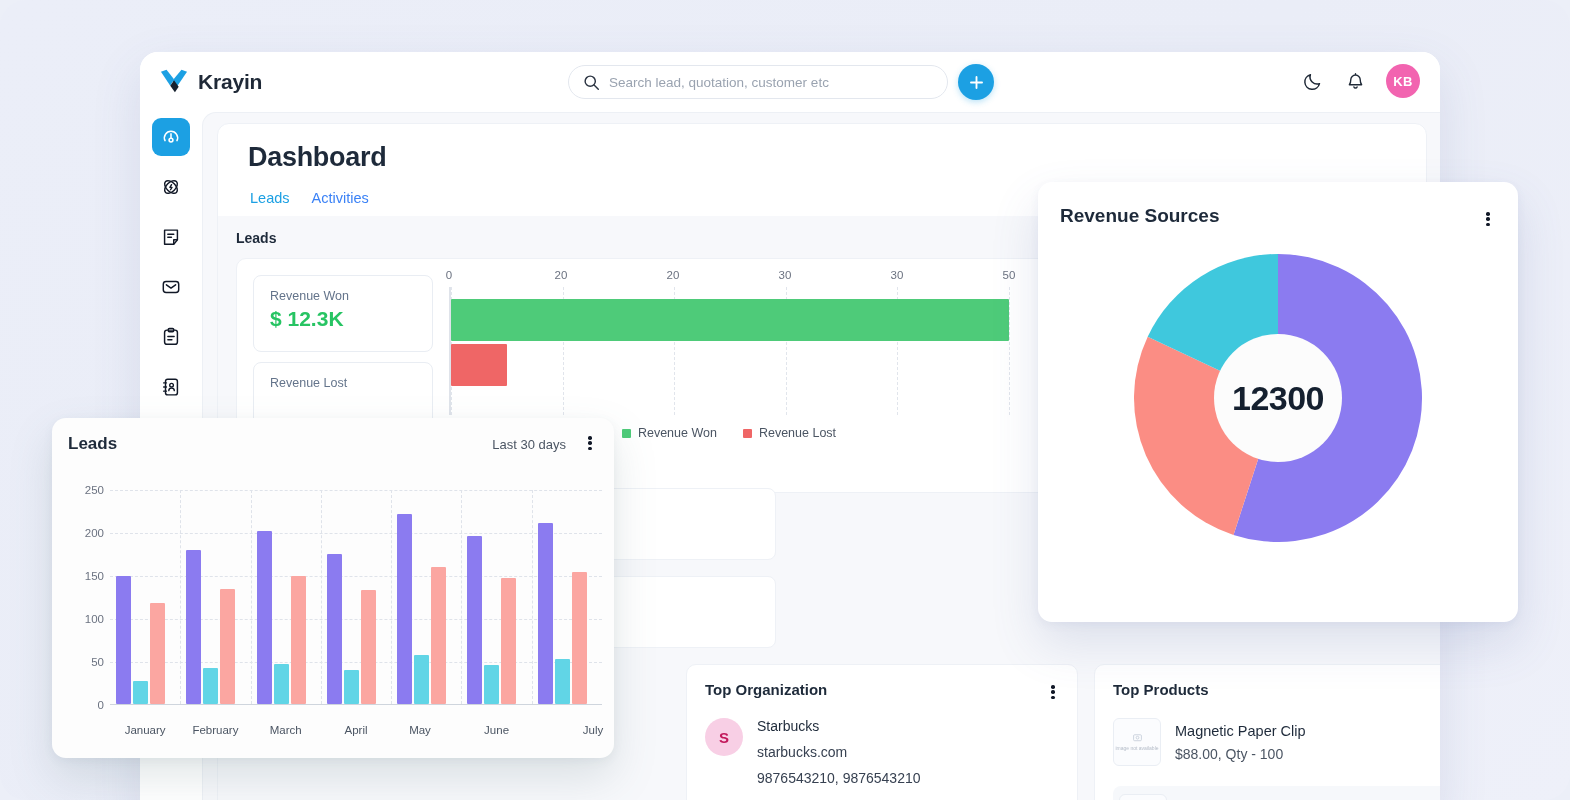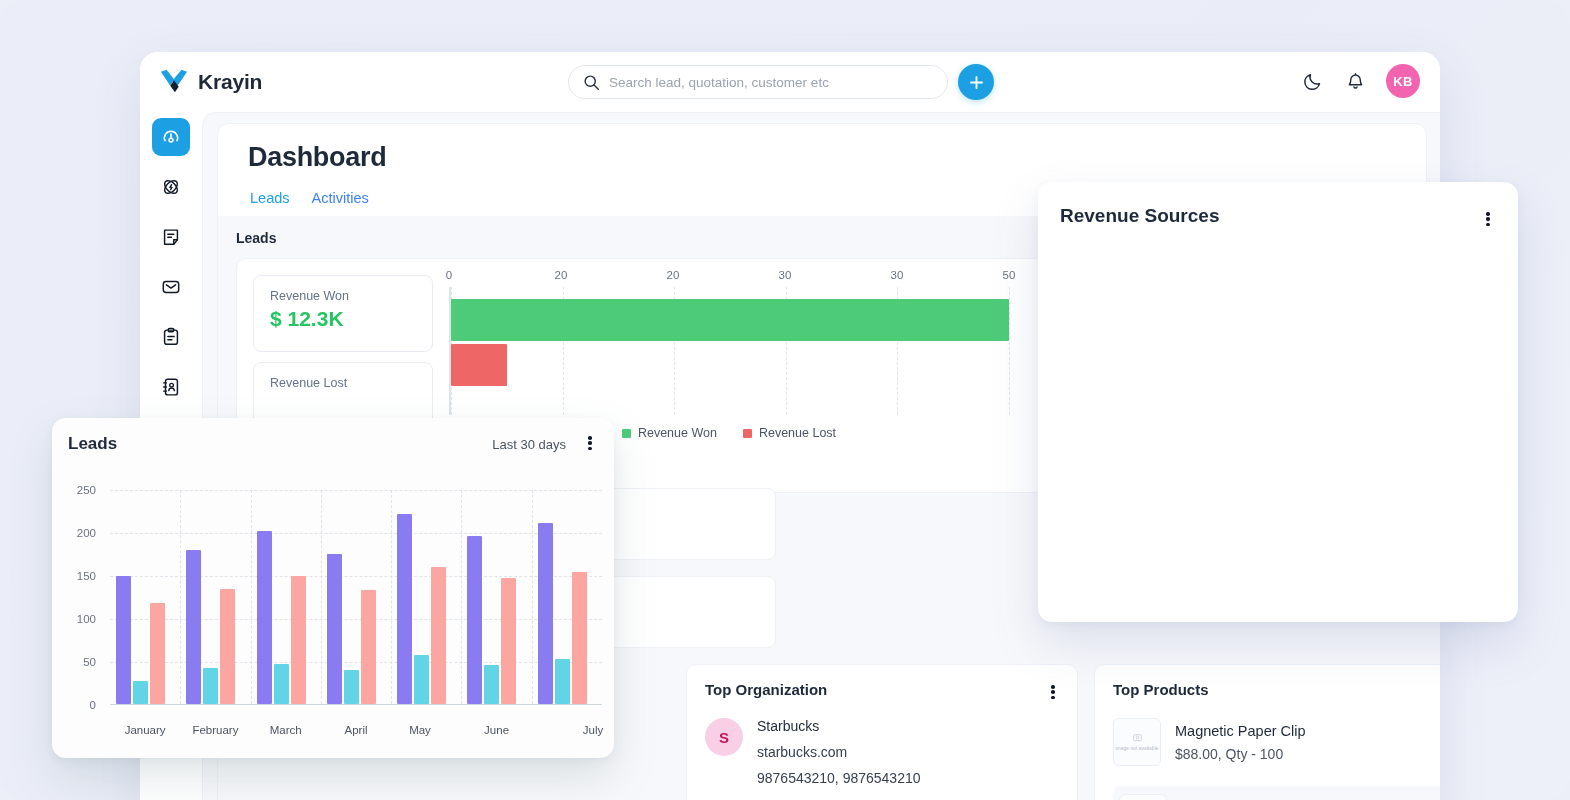--- a/index.html
+++ b/index.html
@@ -317,21 +317,21 @@
   }
   .lc-range {
     position: absolute; right: 48px; top: 19px;
     font-size: 13px; color: #4b5563;
   }
   .lc-chart {
     position: absolute; left: 16px; top: 60px;
     width: 534px; height: 262px;
   }
   .lc-ylabel {
-    position: absolute; right: 100%; margin-right: 14px;
+    position: absolute; right: 100%; margin-right: 6px;
     font-size: 11.5px; color: #6b7280;
     transform: translateY(-50%);
   }
   .lc-plot {
     position: absolute; left: 42px; top: 12px;
     width: 492px; height: 215px;
     border-bottom: 1.5px solid #cfd5dd;
   }
   .lc-gridh {
     position: absolute; left: 0; right: 0; height: 0;
@@ -595,20 +595,28 @@
   </div>
 
   <div class="rev-card">
     <div class="rev-title">Revenue Sources</div>
     <div class="kebab" style="right:22px; top:28px;">
         <i></i>
         <i></i>
         <i></i>
       </div>
 
+    <div class="donut-wrap">
+      <svg width="288" height="288" viewBox="0 0 288 288" id="donut-svg">
+          <path d="M 144 144 L 144 0 A 144 144 0 1 1 99.50155281000752 280.9521383465021 Z" fill="#8b7bf0"></path>
+          <path d="M 144 144 L 99.50155281000752 280.9521383465021 A 144 144 0 0 1 13.704904444893259 82.68778201462942 Z" fill="#fb8d84"></path>
+          <path d="M 144 144 L 13.704904444893259 82.68778201462942 A 144 144 0 0 1 144.0000000000001 0 Z" fill="#3fc8dd"></path>
+        </svg>
+      <div class="donut-center">12300</div>
+    </div>
 
   </div>
 
   <div class="leads-card">
     <div class="lc-title">Leads</div>
     <div class="lc-range">Last 30 days</div>
     <div class="kebab" style="right:16px; top:16px;">
         <i></i>
         <i></i>
         <i></i>

